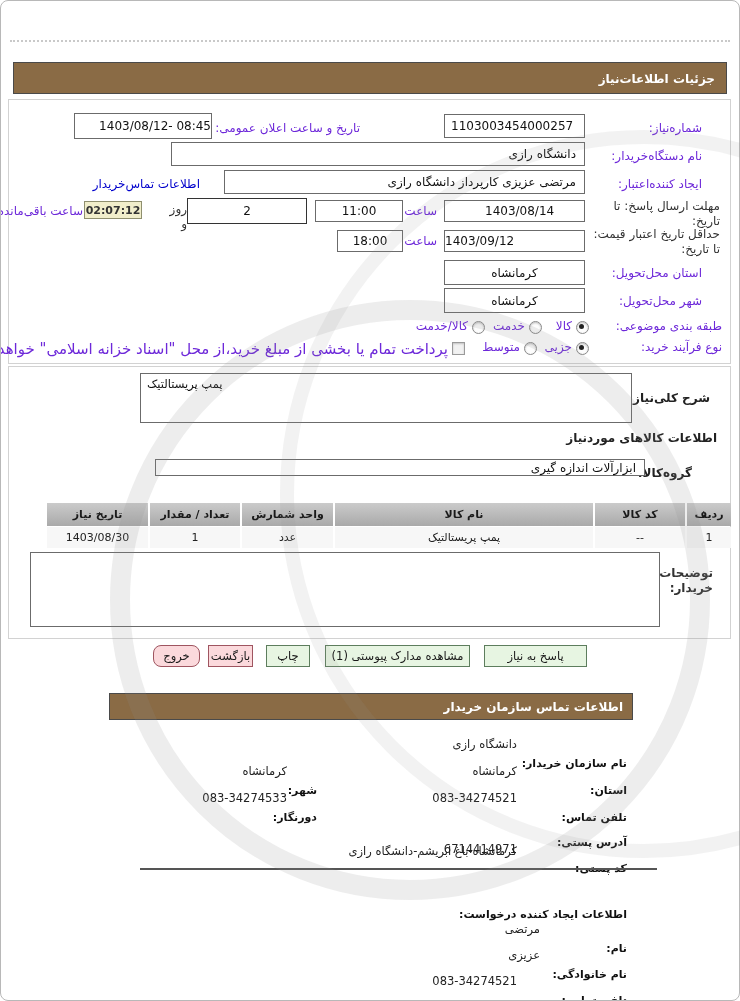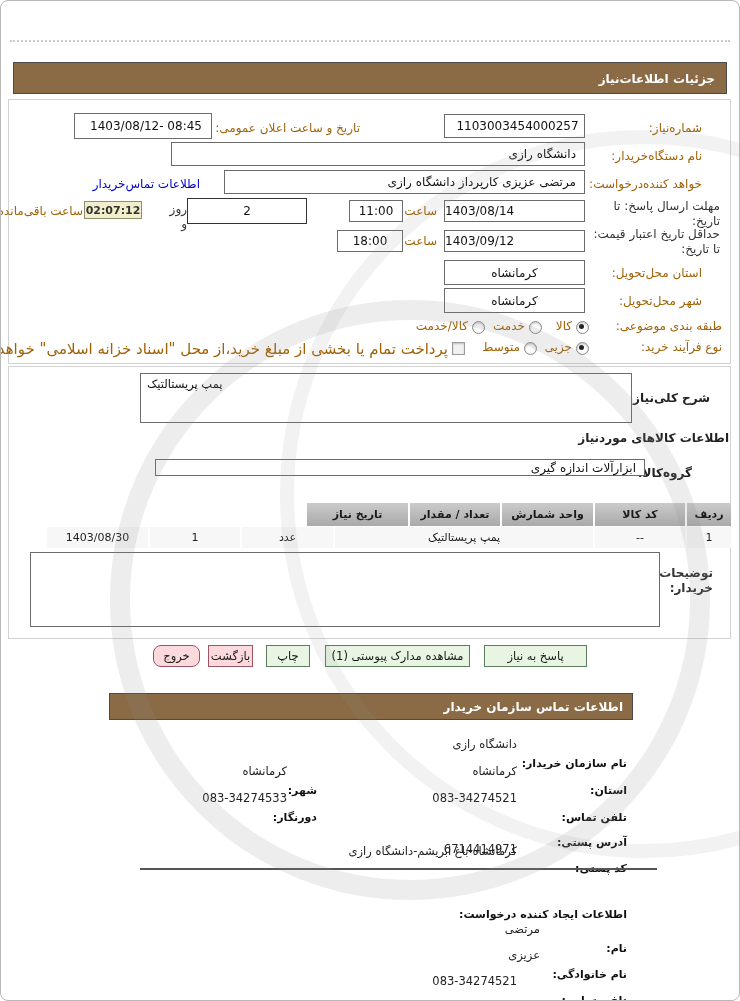--- a/index.html
+++ b/index.html
@@ -9,27 +9,27 @@
     overflow:hidden;direction:rtl;
   }
   .page-border{position:absolute;inset:0;border:1px solid #b8b8b8;border-radius:8px;pointer-events:none;z-index:3;}
   .top-sep{position:absolute;top:40px;left:10px;right:10px;border-top:2px dotted #c9c9c9;}
   .bar{position:absolute;background:#8a6b45;border:1px solid #4a4a4a;color:#fff;font-weight:bold;font-size:12px;}
   .bar1{left:13px;right:13px;top:62px;height:32px;line-height:32px;padding-right:11px;box-sizing:border-box;}
   .bar2{right:107px;width:524px;top:693px;height:27px;line-height:27px;padding-right:9px;box-sizing:border-box;}
   .groupbox{position:absolute;border:1px solid #d2d2d2;background:transparent;}
   .gb1{left:8px;right:9px;top:99px;height:263px;}
   .gb2{left:8px;right:9px;top:366px;height:271px;}
-  .lbl{position:absolute;white-space:nowrap;color:#a16207;}
+  .lbl{position:absolute;white-space:nowrap;color:#6d28d9;}
   .lblwrap{position:absolute;color:#333;text-align:right;line-height:1.25;}
   .box{position:absolute;border:1px solid #6b6b6b;background:#fff;box-sizing:border-box;
        display:flex;align-items:center;font-size:12px;color:#111;}
   .box.center{justify-content:center;}
   .box.right{justify-content:flex-start;padding-right:8px;}
-  .box.left{justify-content:center;padding-left:6px;}
+  .box.left{justify-content:flex-start;padding-left:6px;}
   .num{direction:ltr;unicode-bidi:isolate;}
   .link{position:absolute;color:#0000cc;white-space:nowrap;cursor:pointer;}
   .timer{position:absolute;background:#f1eecb;border:1px solid #8f8f6e;font-weight:bold;font-size:11px;
          display:flex;align-items:center;justify-content:center;box-sizing:border-box;color:#333;}
   .radio{position:absolute;width:11px;height:11px;border:1px solid #8a8a8a;border-radius:50%;
          background:#fdfdfd;box-shadow:inset 0 1px 2px rgba(0,0,0,.25);}
   .radio.sel::after{content:'';position:absolute;left:2px;top:2px;width:5px;height:5px;border-radius:50%;background:#222;}
   .checkbox{position:absolute;width:11px;height:11px;border:1px solid #9a9a9a;background:#f2f2f2;
             box-shadow:inset 0 1px 2px rgba(0,0,0,.2);}
   .sectitle{position:absolute;font-weight:bold;color:#222;white-space:nowrap;}
@@ -76,32 +76,32 @@
 <span class="lbl" style="right:380px;top:121px;">تاریخ و ساعت اعلان عمومی:</span>
 <div class="box left" style="right:528px;top:113px;width:138px;height:26px;border-width:1.5px;">
   <span class="num">1403/08/12- 08:45</span>
 </div>
 
 <span class="lbl" style="right:38px;top:149px;">نام دستگاه‌خریدار:</span>
 <div class="box right" style="right:155px;top:142px;width:414px;height:24px;">
   <span>دانشگاه رازی</span>
 </div>
 
-<span class="lbl" style="right:38px;top:177px;">خواهد کننده‌درخواست:</span>
+<span class="lbl" style="right:38px;top:177px;">ایجاد کننده‌اعتبار:</span>
 <div class="box right" style="right:155px;top:170px;width:361px;height:24px;">
   <span>مرتضی عزیزی کارپرداز دانشگاه رازی</span>
 </div>
 <span class="link" style="right:540px;top:177px;">اطلاعات تماس‌خریدار</span>
 
 <div class="lblwrap" style="right:20px;top:199px;width:118px;">مهلت ارسال پاسخ: تا تاریخ:</div>
-<div class="box right num" style="right:155px;top:200px;width:141px;height:22px;">
+<div class="box right num" style="right:155px;top:200px;width:141px;height:22px;padding-left:40px;">
   <span class="num">1403/08/14</span>
 </div>
 <span class="lbl" style="right:303px;top:204px;">ساعت</span>
-<div class="box center num" style="right:337px;top:200px;width:54px;height:22px;">
+<div class="box center num" style="right:337px;top:200px;width:88px;height:22px;">
   <span class="num">11:00</span>
 </div>
 <div class="box center num" style="right:433px;top:198px;width:120px;height:26px;border-width:1.5px;border-color:#333;">
   <span class="num">2</span>
 </div>
 <div class="lblwrap" style="right:553px;top:202px;width:22px;">روز و</div>
 <div class="timer" style="right:598px;top:201px;width:58px;height:18px;">
   <span class="num">02:07:12</span>
 </div>
 <span class="lbl" style="right:657px;top:204px;">ساعت باقی‌مانده</span>
@@ -140,31 +140,32 @@
 <span class="checkbox" style="right:275px;top:342px;"></span>
 <span class="lbl" style="right:292px;top:340px;font-size:15px;">پرداخت تمام یا بخشی از مبلغ خرید،از محل "اسناد خزانه اسلامی" خواهد بود.</span>
 
 <div class="groupbox gb2"></div>
 
 <span class="sectitle" style="right:30px;top:391px;">شرح کلی‌نیاز:</span>
 <div class="textarea" style="right:108px;top:373px;width:492px;height:50px;text-align:left;direction:ltr;">
   <span>پمپ پریستالتیک</span>
 </div>
 
-<span class="sectitle" style="right:11px;top:431px;margin-left:22px;">اطلاعات  کالاهای موردنیاز</span>
+<span class="sectitle" style="right:23px;top:431px;margin-left:22px;">اطلاعات  کالاهای موردنیاز</span>
 
 <span class="sectitle" style="right:48px;top:466px;">گروه‌کالا:</span>
 <div class="box right" style="right:95px;top:459px;width:490px;height:17px;">
   <span>ابزارآلات اندازه گیری</span>
 </div>
 
 <div class="gtable">
   <div class="gtr">
     <div class="gth c0">ردیف</div>
     <div class="gth c1">کد کالا</div>
+    <div class="gth c2">نام کالا</div>
     <div class="gth c3">واحد شمارش</div>
     <div class="gth c4">تعداد / مقدار</div>
     <div class="gth c5">تاریخ نیاز</div>
   </div>
   <div class="gtr">
     <div class="gtd c0 num">1</div>
     <div class="gtd c1 num">--</div>
     <div class="gtd c2">پمپ پریستالتیک</div>
     <div class="gtd c3">عدد</div>
     <div class="gtd c4 num">1</div>

